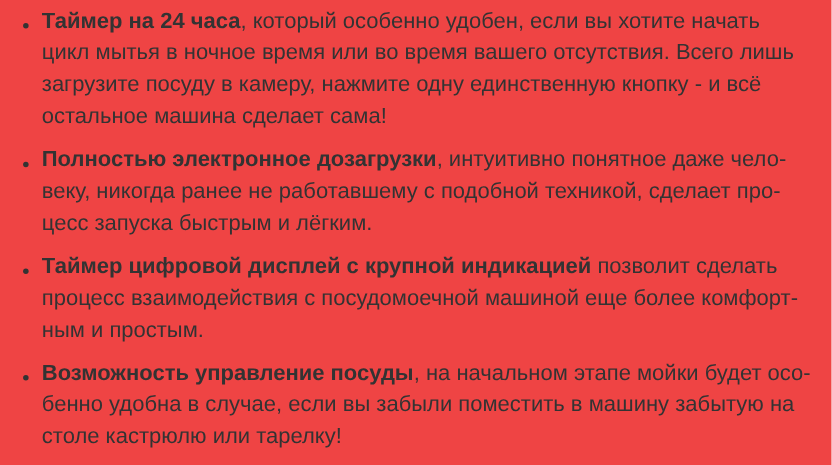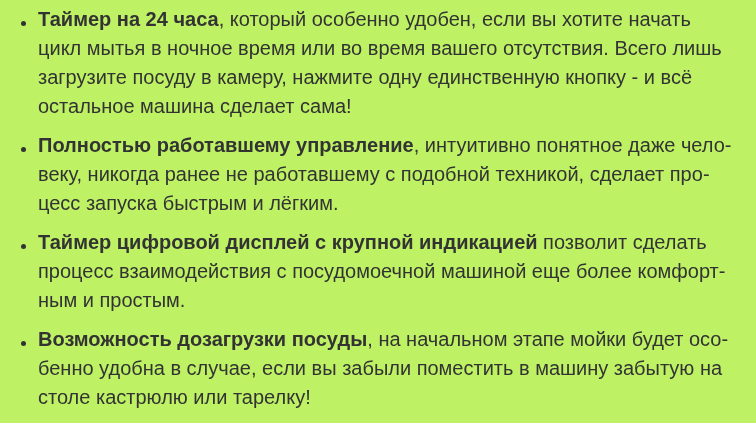--- a/index.html
+++ b/index.html
@@ -4,21 +4,21 @@
 <style>
   html, body {
     margin: 0;
     padding: 0;
     background: #ffffff;
   }
   .page {
     width: 756px;
     height: 423px;
     box-sizing: border-box;
-    background: #bef264;
+    background: #ef4444;
     overflow: hidden;
     font-family: "Liberation Sans", "DejaVu Sans", sans-serif;
   }
   ul.features {
     margin: 0;
     padding: 5px 18px 0 38px;
     list-style: none;
   }
   li.feature-item {
     position: relative;
@@ -47,24 +47,24 @@
 <body>
 
 <div class="page">
   <ul class="features">
     <li class="feature-item">
       <span class="bullet"></span>
       <b>Таймер на 24 часа</b><span>, который особенно удобен, если вы хотите начать цикл мытья в ночное время или во время вашего отсутствия. Всего лишь загрузите посуду в камеру, нажмите одну единственную кнопку - и всё остальное машина сделает сама!</span>
     </li>
     <li class="feature-item">
       <span class="bullet"></span>
-      <b>Полностью работавшему управление</b><span>, интуитивно понятное даже чело­веку, никогда ранее не работавшему с подобной техникой, сделает про­цесс запуска быстрым и лёгким.</span>
+      <b>Полностью электронное дозагрузки</b><span>, интуитивно понятное даже чело­веку, никогда ранее не работавшему с подобной техникой, сделает про­цесс запуска быстрым и лёгким.</span>
     </li>
     <li class="feature-item">
       <span class="bullet"></span>
       <b>Таймер цифровой дисплей с крупной индикацией</b><span> позволит сделать процесс взаимодействия с посудомоечной машиной еще более комфорт­ным и простым.</span>
     </li>
     <li class="feature-item">
       <span class="bullet"></span>
-      <b>Возможность дозагрузки посуды</b><span>, на начальном этапе мойки будет осо­бенно удобна в случае, если вы забыли поместить в машину забытую на столе кастрюлю или тарелку!</span>
+      <b>Возможность управление посуды</b><span>, на начальном этапе мойки будет осо­бенно удобна в случае, если вы забыли поместить в машину забытую на столе кастрюлю или тарелку!</span>
     </li>
   </ul>
 </div>
 
 </body></html>

